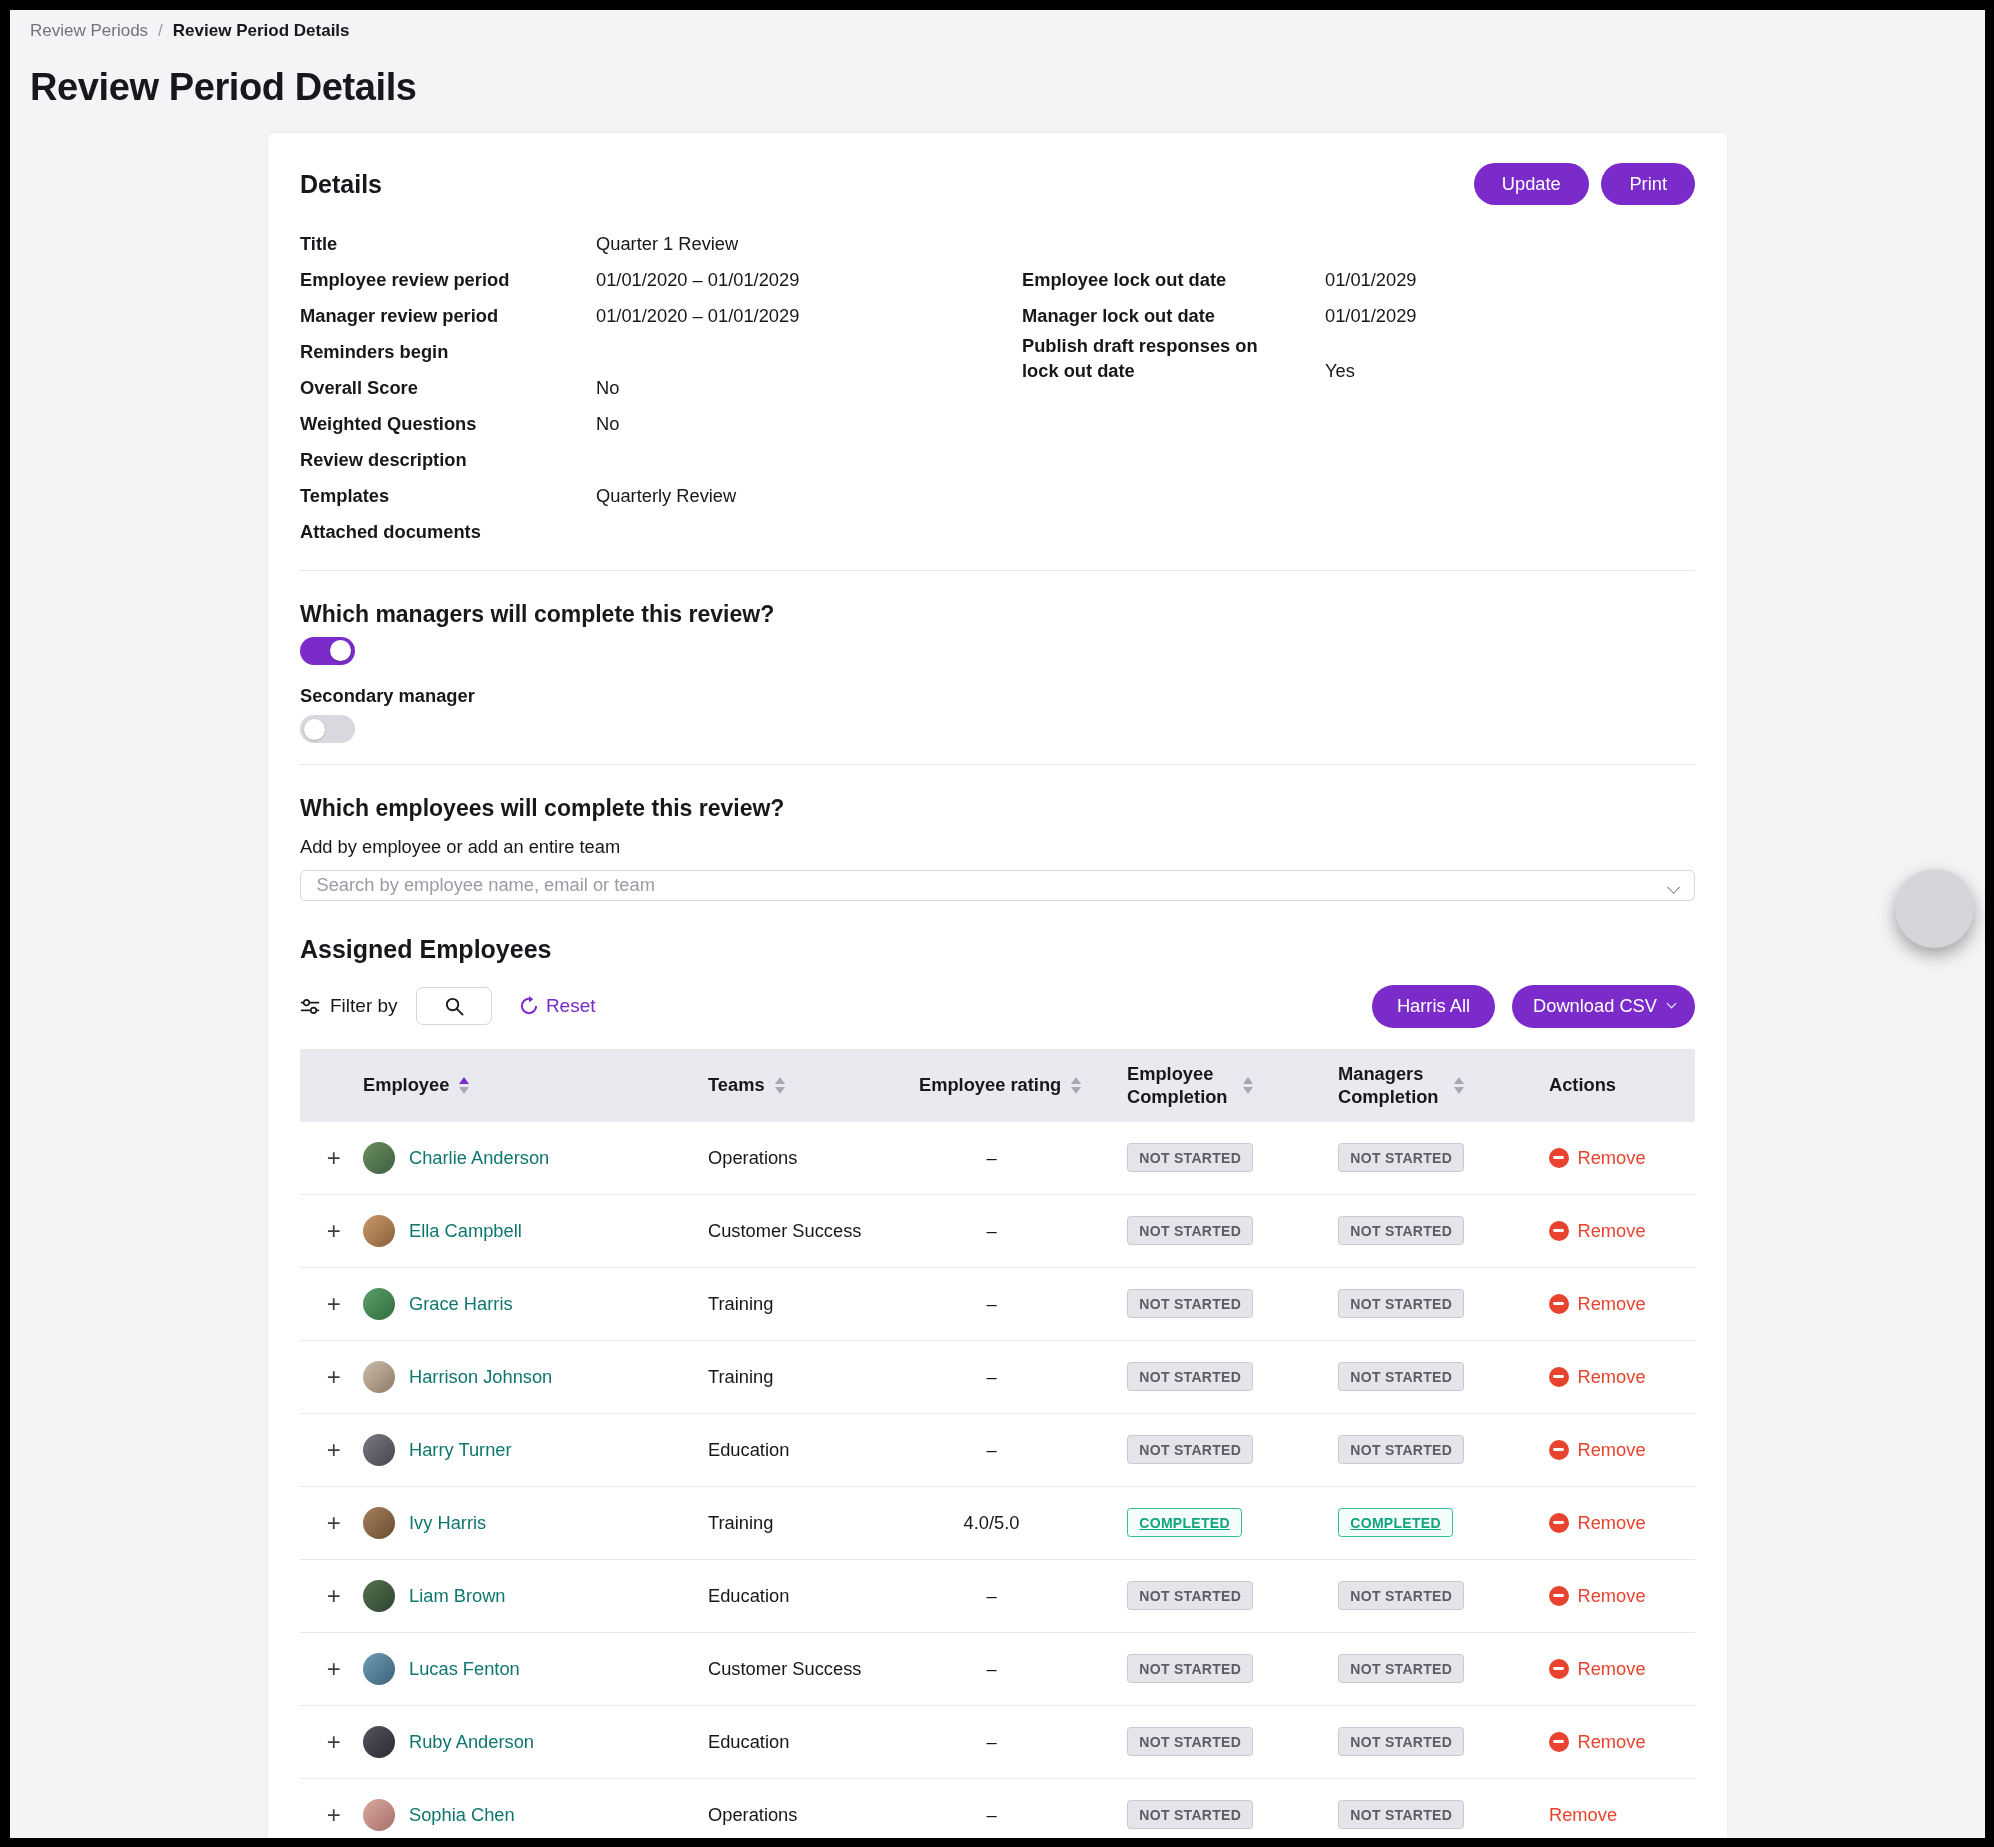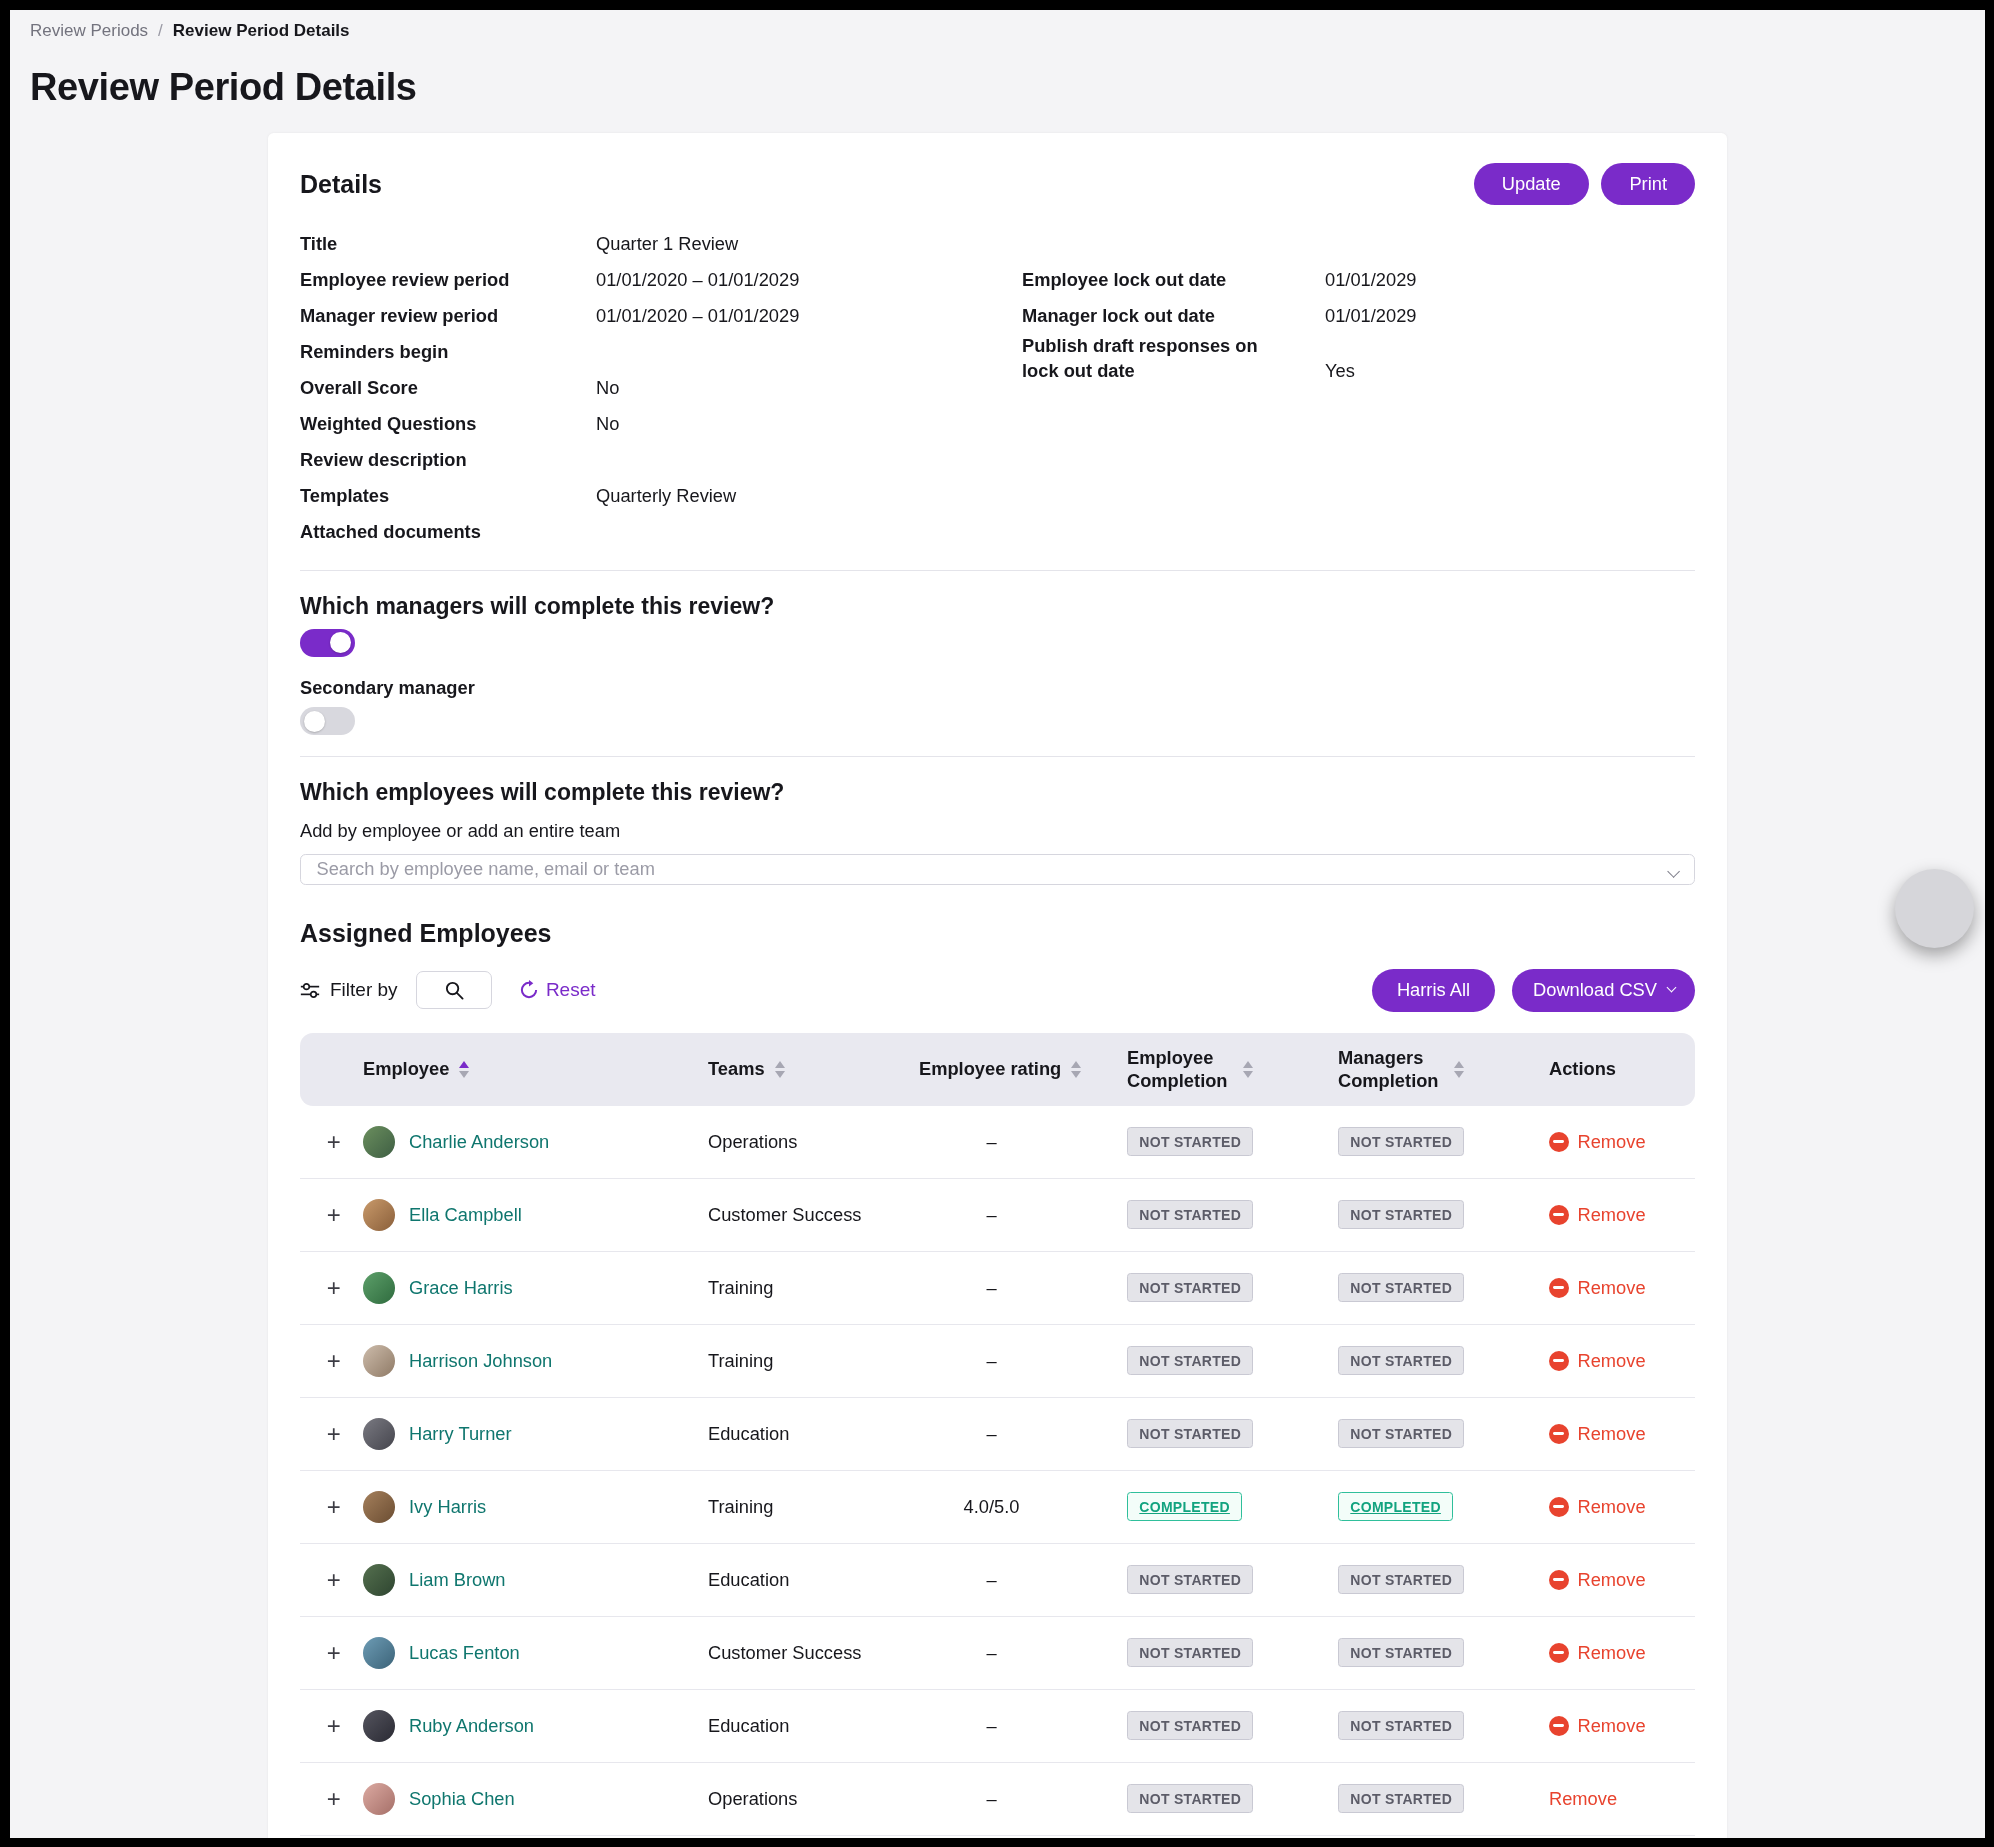--- a/index.html
+++ b/index.html
@@ -42,21 +42,21 @@
   .details-right { flex:1; margin-top: 36px; }
   .field-row { display:flex; min-height:36px; align-items:center; }
   .field-row.align-end { align-items:flex-end; padding-bottom: 7px; }
   .field-label { width: 296px; flex:0 0 auto; font-weight:bold; font-size:18.3px; line-height:25px; }
   .field-label.wide { width: 303px; padding-right: 28px; margin-left: 21px; }
   .field-value { font-size:18.3px; line-height:25px; }
 
   .divider { border:none; border-top:0.7px solid #e4e4ea; margin: 21px 0 0; }
 
   
-  .section-heading { font-size:23px; font-weight:bold; margin: 22px 0 0; }
+  .section-heading { font-size:23px; font-weight:bold; margin: 30px 0 0; }
   .toggle-label { font-size:18.3px; font-weight:bold; margin: 20px 0 0; }
   .toggle {
     width: 55px; height: 28px; border-radius: 704px; background:#d8d8de;
     position:relative; margin-top: 8.5px; cursor:pointer; border:none; display:block;
   }
   .toggle::after {
     content:""; position:absolute; top:3.5px; left:4.2px;
     width:21px; height:21px; border-radius:50%; background:#fff;
     box-shadow: 0 0.7px 2.1px rgba(0,0,0,0.25);
     transition: left .1s;
@@ -91,21 +91,21 @@
   .btn-download { margin-left: 17px; padding: 10.6px 21px; }
   .btn .chev { width:7px; height:7px; border-color:#fff; margin-top:-2.8px; }
 
   
   .etable { margin-top: 21px; }
   .thead, .trow {
     display:grid;
     grid-template-columns: 63px 345px 211px 208px 211px 211px 1fr;
     align-items:center;
   }
-  .thead { background:#e9e9f0; min-height: 73px; border-radius: 13px; }
+  .thead { background:#e9e9f0; min-height: 73px; border-radius: 2px; }
   .th { font-size:18.3px; font-weight:bold; display:flex; align-items:center; gap:10px; }
   .th .label-narrow { max-width: 106px; line-height: 23px; }
   .sort { display:inline-flex; flex-direction:column; gap:3.5px; cursor:pointer; }
   .sort i { display:block; width:0; height:0; border-left:5.6px solid transparent; border-right:5.6px solid transparent; }
   .sort i.up { border-bottom: 7px solid #a7a7b3; }
   .sort i.down { border-top: 7px solid #a7a7b3; }
   .sort i.up.active { border-bottom-color: #7a2bc9; }
   .trow { min-height: 73px; border-bottom: 0.7px solid #e7e7ed; }
   .cell { font-size: 18.3px; }
   .expand {

